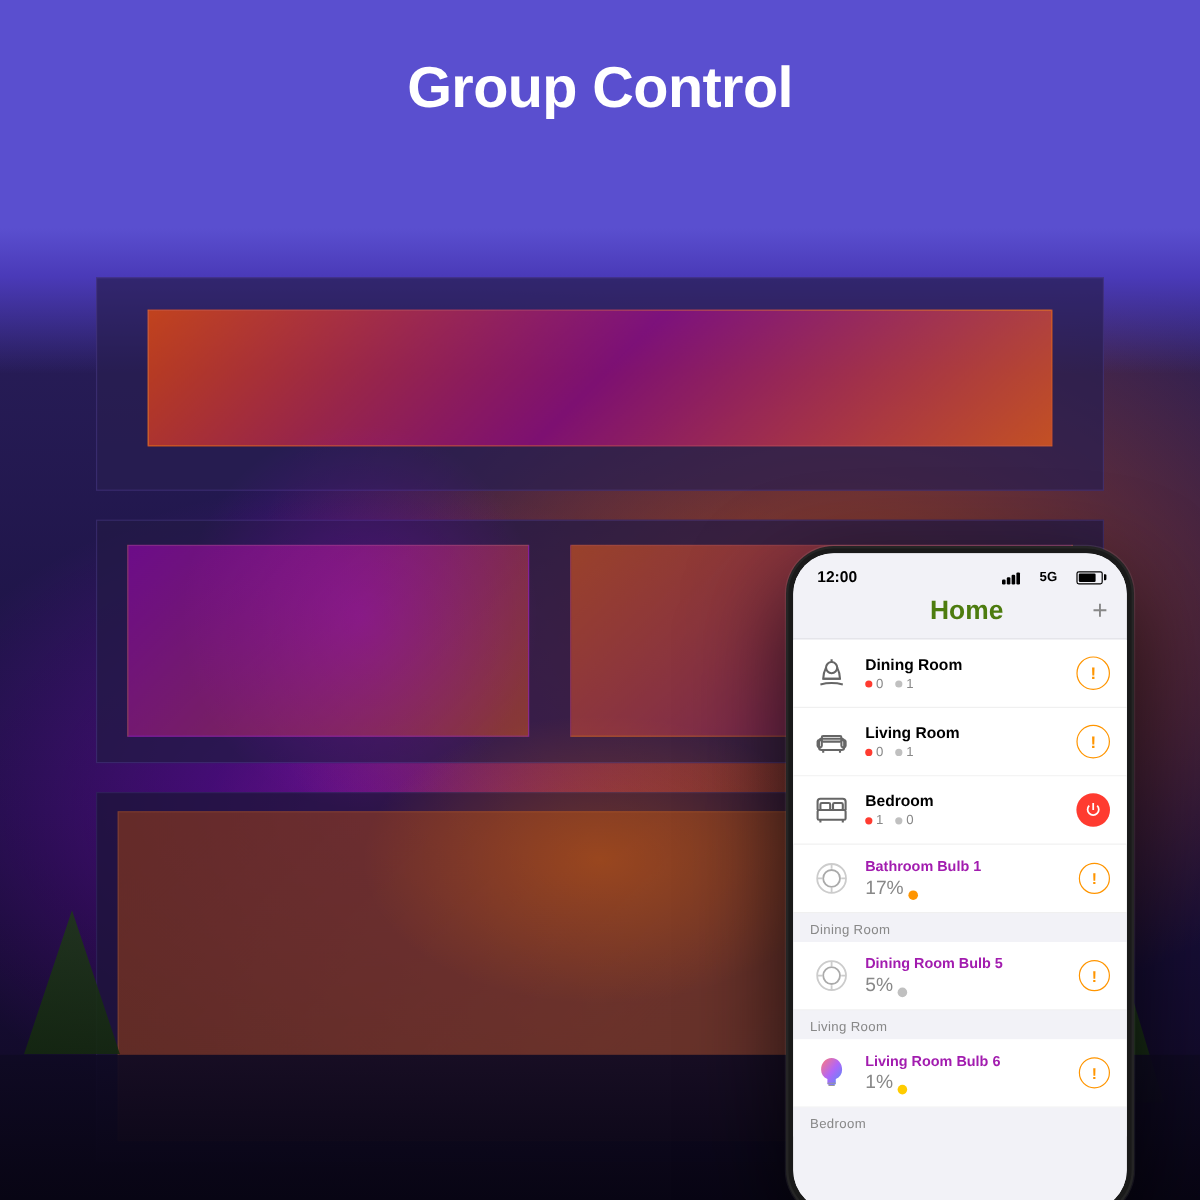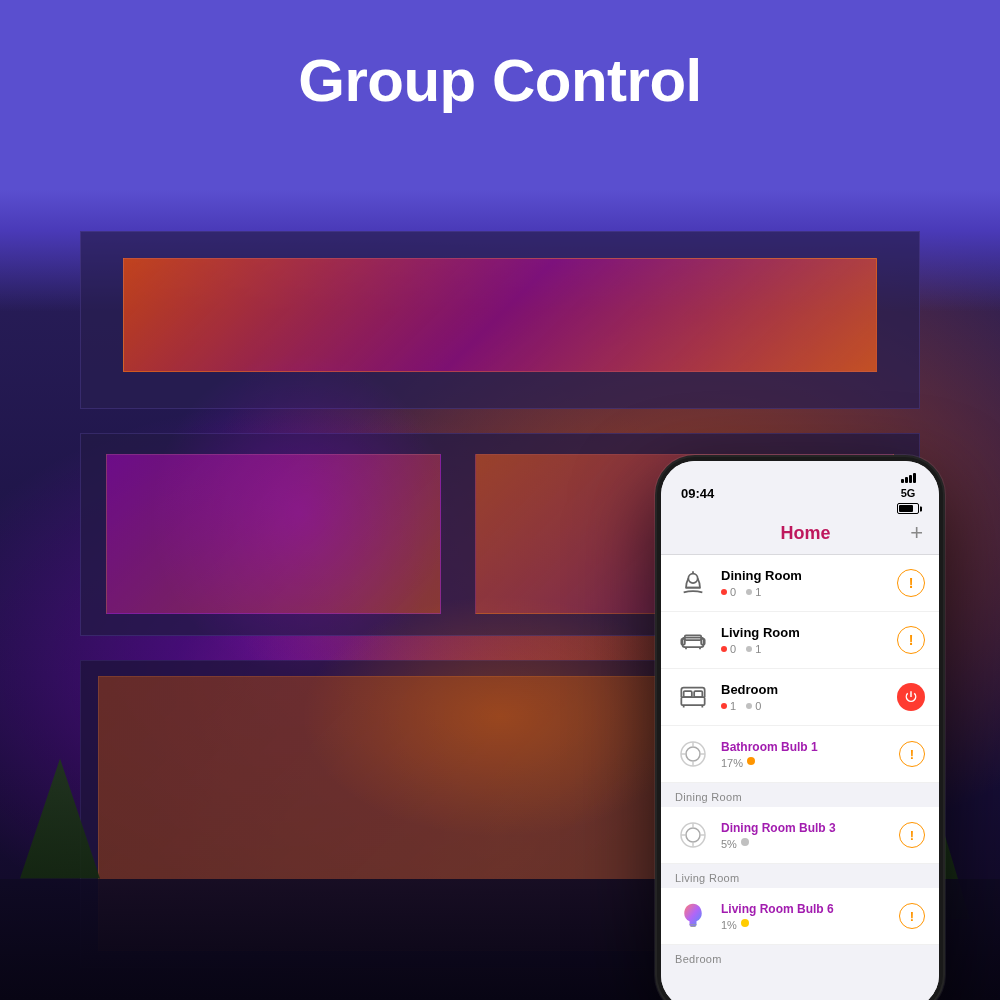--- a/index.html
+++ b/index.html
@@ -21,21 +21,21 @@
     
     .header-section {
       position: relative;
       z-index: 10;
       text-align: center;
       padding: 48px 20px 20px;
       background: linear-gradient(180deg, #5a4fcf 0%, #5a4fcf 100%);
     }
 
     .page-title {
-      font-size: 60px;
+      font-size: 48px;
       font-weight: 800;
       color: #ffffff;
       letter-spacing: -0.5px;
       line-height: 1.1;
       margin-bottom: 16px;
     }
 
     .page-subtitle {
       font-size: 26px;
       font-weight: 400;
@@ -240,23 +240,22 @@
     }
 
     .status-time {
       font-size: 13px;
       font-weight: 600;
       color: #000;
     }
 
     .status-icons {
       display: flex;
-      gap: 4px;
-      align-items: center;
-      flex-direction: column;
+      gap: 16px;
+      align-items: flex-end;
     }
 
     .signal-bars {
       display: flex;
       gap: 1px;
       align-items: flex-end;
     }
 
     .signal-bar {
       width: 3px;
@@ -304,23 +303,23 @@
     .app-header {
       background: #f2f2f7;
       padding: 4px 16px 10px;
       display: flex;
       justify-content: space-between;
       align-items: center;
       border-bottom: 1px solid rgba(0,0,0,0.1);
     }
 
     .app-title {
-      font-size: 18px;
+      font-size: 22px;
       font-weight: 600;
-      color: #be185d;
+      color: #4d7c0f;
       text-align: center;
       flex: 1;
     }
 
     .add-btn {
       font-size: 22px;
       color: #888;
       font-weight: 300;
       line-height: 1;
     }
@@ -452,23 +451,23 @@
 
     .device-name {
       font-size: 12px;
       font-weight: 600;
       color: #a21caf;
       margin-bottom: 3px;
     }
 
     .device-status {
       display: flex;
-      align-items: flex-start;
+      align-items: flex-end;
       gap: 4px;
-      font-size: 11px;
+      font-size: 16px;
       color: #888;
     }
 
     .status-indicator {
       width: 8px;
       height: 8px;
       border-radius: 50%;
     }
 
     .device-action {
@@ -516,21 +515,21 @@
         <div class="ground"></div>
       </div>
     </div>
   </div>
 
   <div class="phone-container">
     <div class="phone-outer">
       <div class="phone-screen">
 
         <div class="status-bar">
-          <span class="status-time">09:44</span>
+          <span class="status-time">12:00</span>
           <div class="status-icons">
             <div class="signal-bars">
               <div class="signal-bar" style="height:4px"></div>
               <div class="signal-bar" style="height:6px"></div>
               <div class="signal-bar" style="height:8px"></div>
               <div class="signal-bar" style="height:10px"></div>
             </div>
             <span class="status-text-5g">5G</span>
             <div class="battery-icon">
               <div class="battery-fill"></div>
@@ -661,21 +660,21 @@
               <svg viewBox="0 0 28 28">
                 <circle cx="14" cy="14" r="12" fill="none" stroke="#ccc" stroke-width="1.5"></circle>
                 <circle cx="14" cy="14" r="7" fill="none" stroke="#aaa" stroke-width="1.5"></circle>
                 <line x1="14" y1="2" x2="14" y2="6" stroke="#ccc" stroke-width="1.5"></line>
                 <line x1="14" y1="22" x2="14" y2="26" stroke="#ccc" stroke-width="1.5"></line>
                 <line x1="2" y1="14" x2="6" y2="14" stroke="#ccc" stroke-width="1.5"></line>
                 <line x1="22" y1="14" x2="26" y2="14" stroke="#ccc" stroke-width="1.5"></line>
               </svg>
             </div>
             <div class="device-info">
-              <div class="device-name">Dining Room Bulb 3</div>
+              <div class="device-name">Dining Room Bulb 5</div>
               <div class="device-status">
                 <span>5%</span>
                 <div class="status-indicator" style="background:#c0c0c0"></div>
               </div>
             </div>
             <div class="device-action">!</div>
           </div>
 
           <div class="section-header">Living Room</div>
           <div class="device-item">

